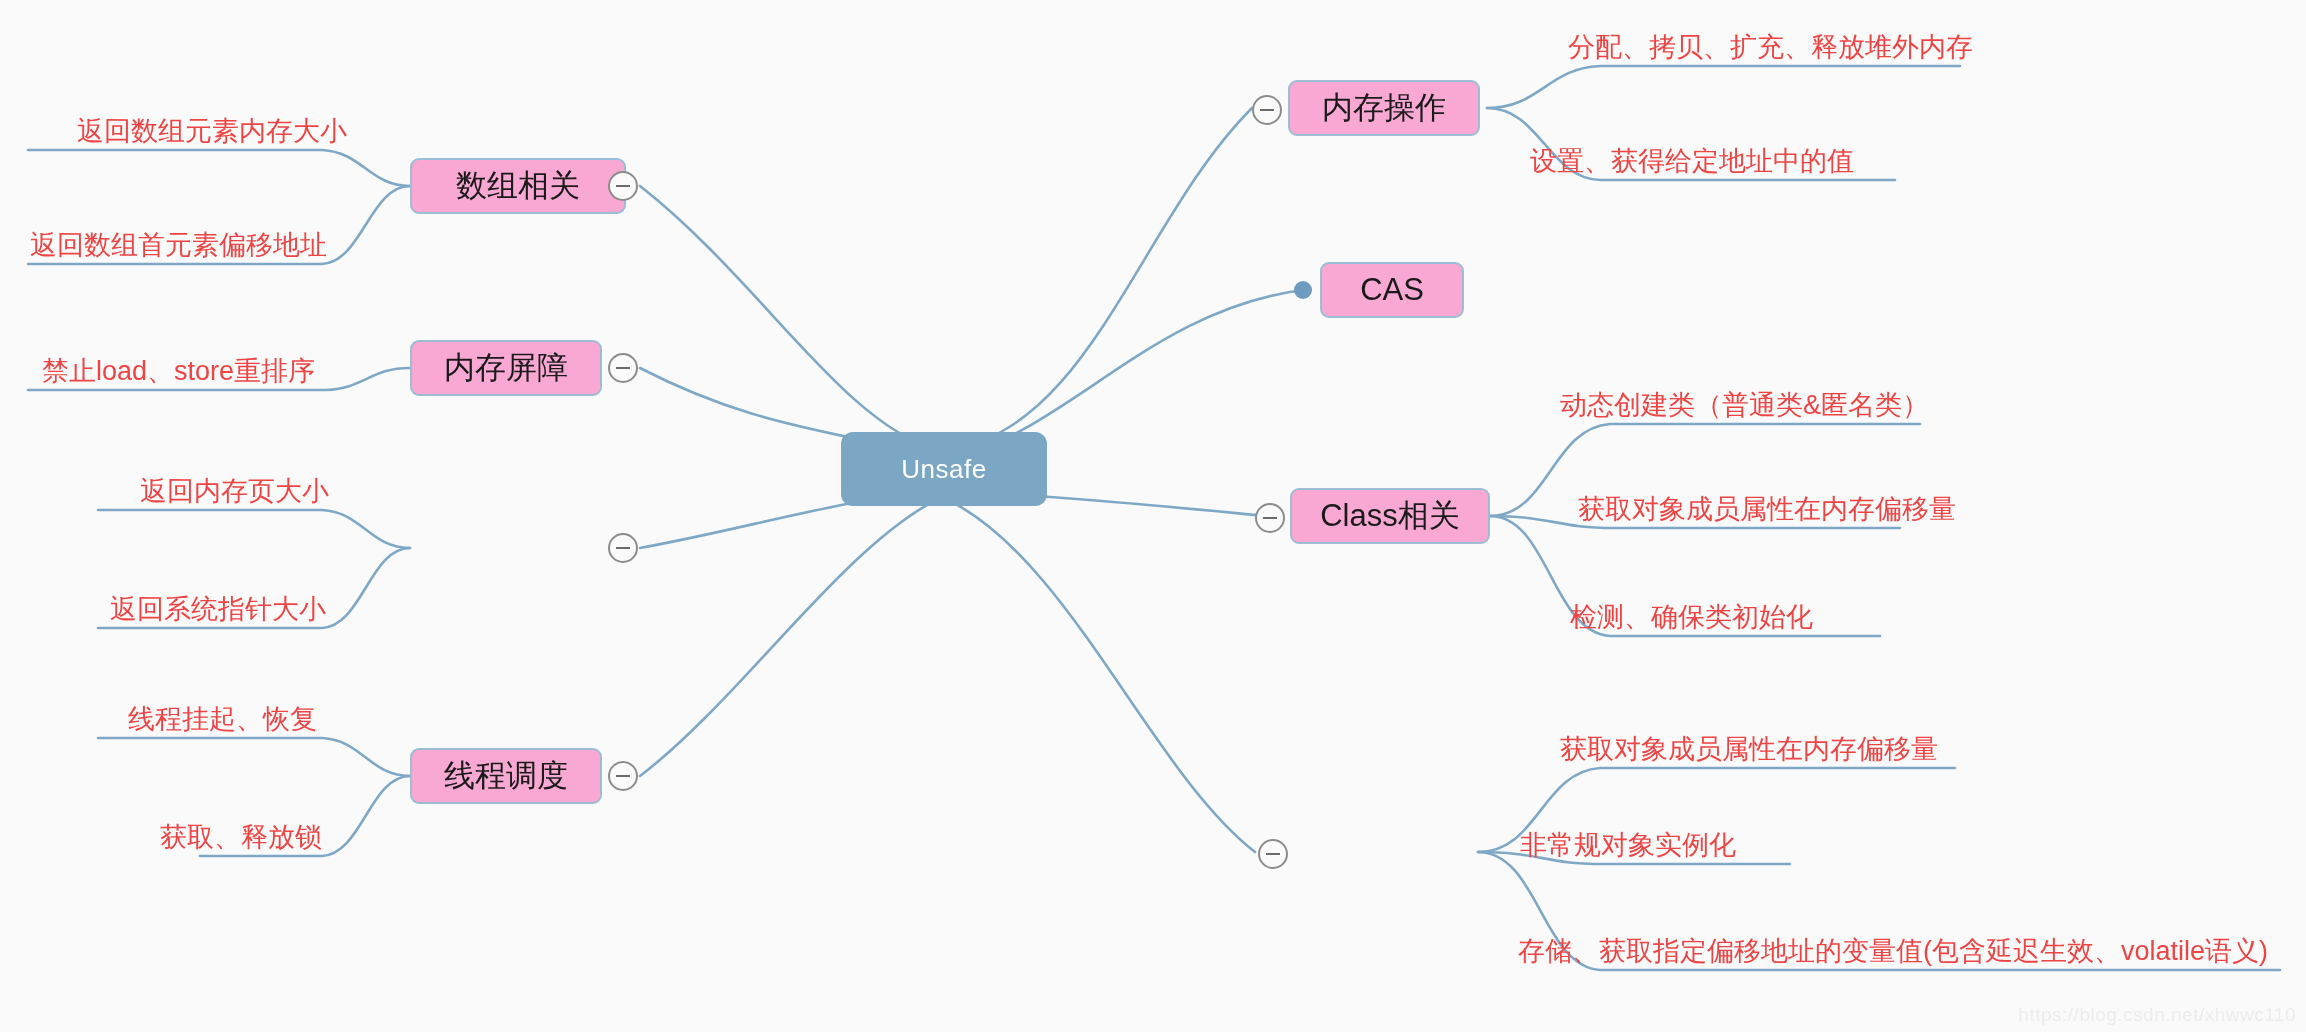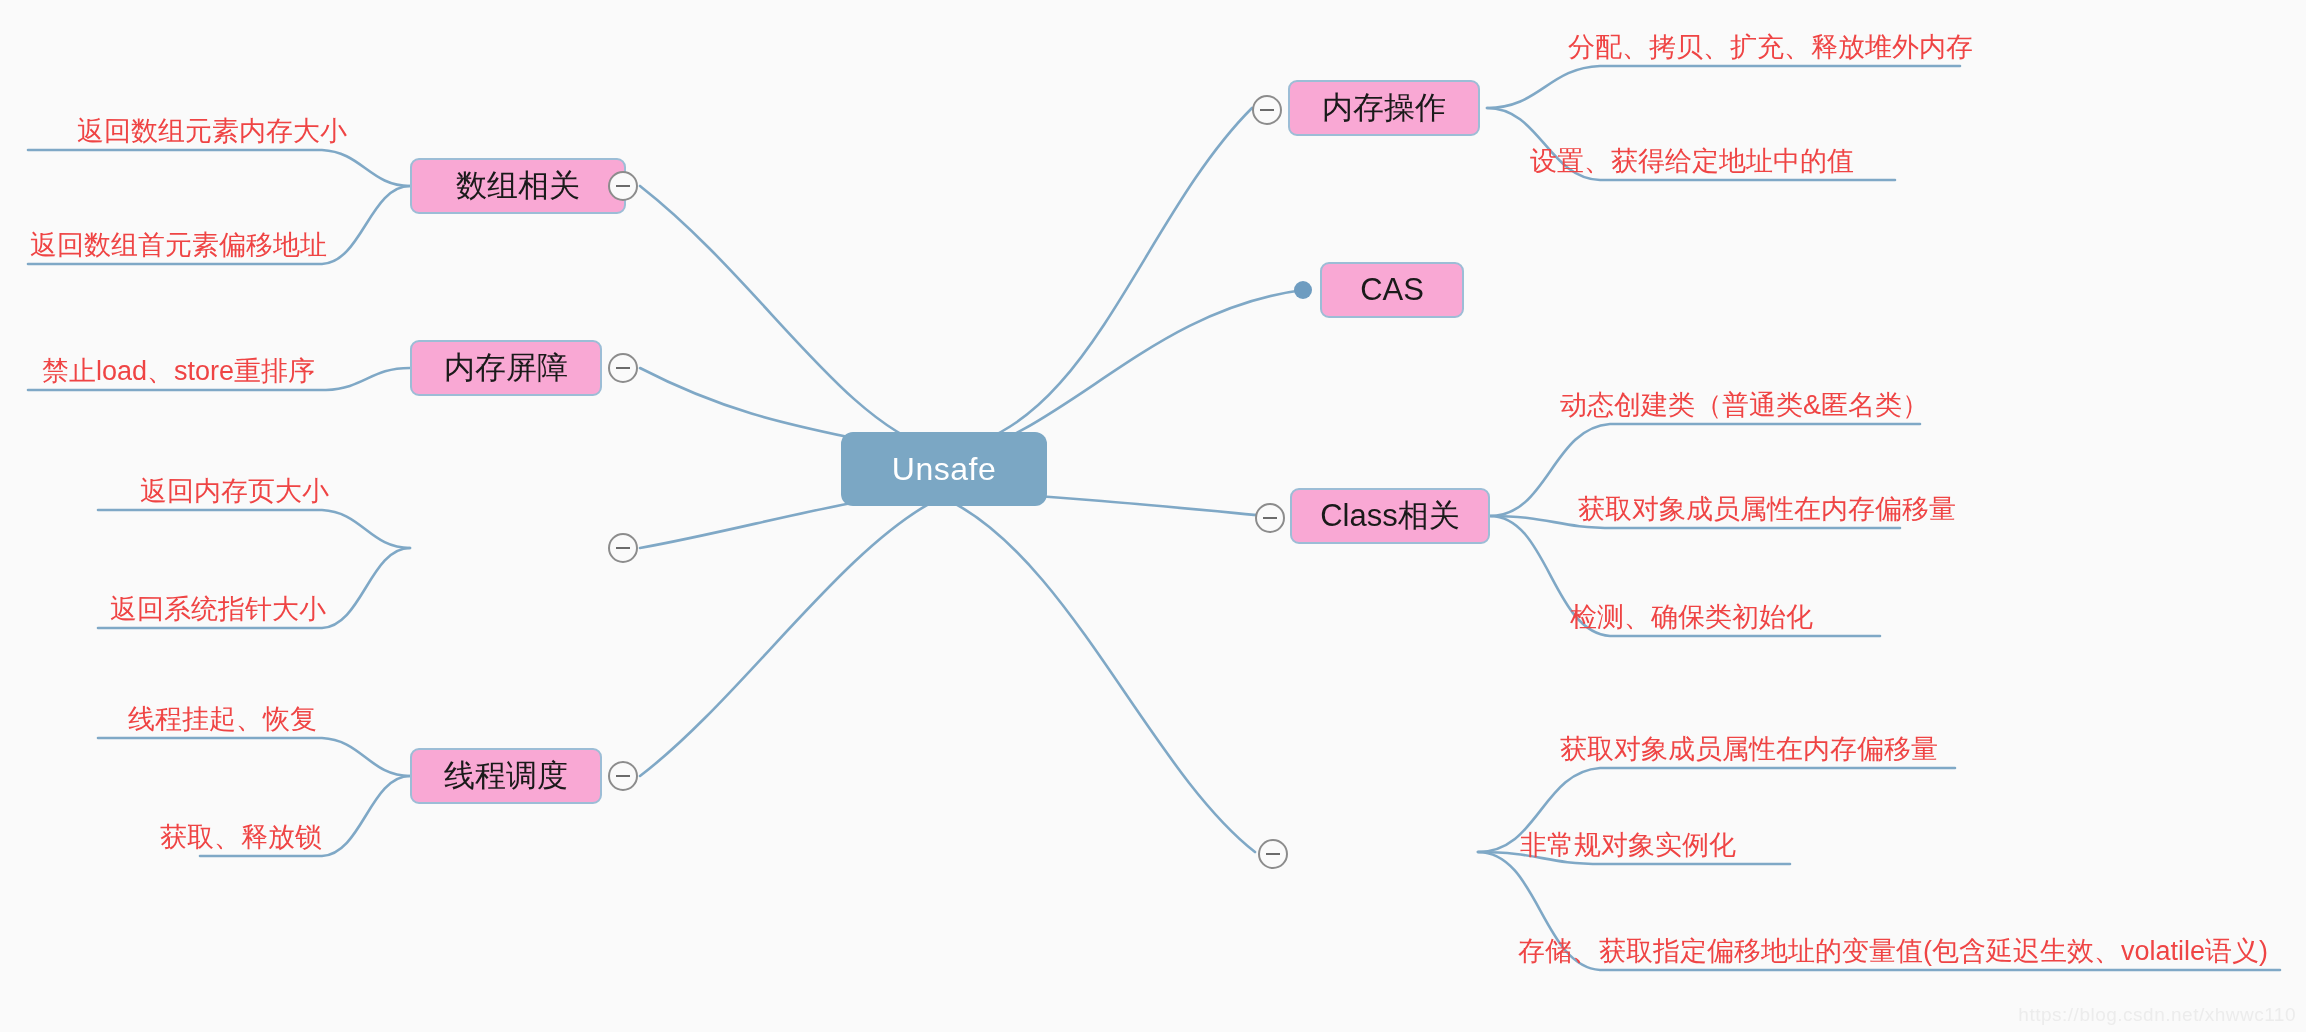--- a/index.html
+++ b/index.html
@@ -31,21 +31,21 @@
     box-sizing: border-box;
     display: flex;
     align-items: center;
     justify-content: center;
     white-space: nowrap;
   }
   .node-root {
     background: #7BA7C4;
     color: #ffffff;
     border-radius: 12px;
-    font-size: 32px;
+    font-size: 26px;
     letter-spacing: 0.5px;
     z-index: 6;
   }
   .node-branch {
     background: #f9a8d4;
     border: 2px solid #9CBDD6;
     border-radius: 9px;
     color: #1a1a1a;
     font-size: 31px;
     z-index: 5;

